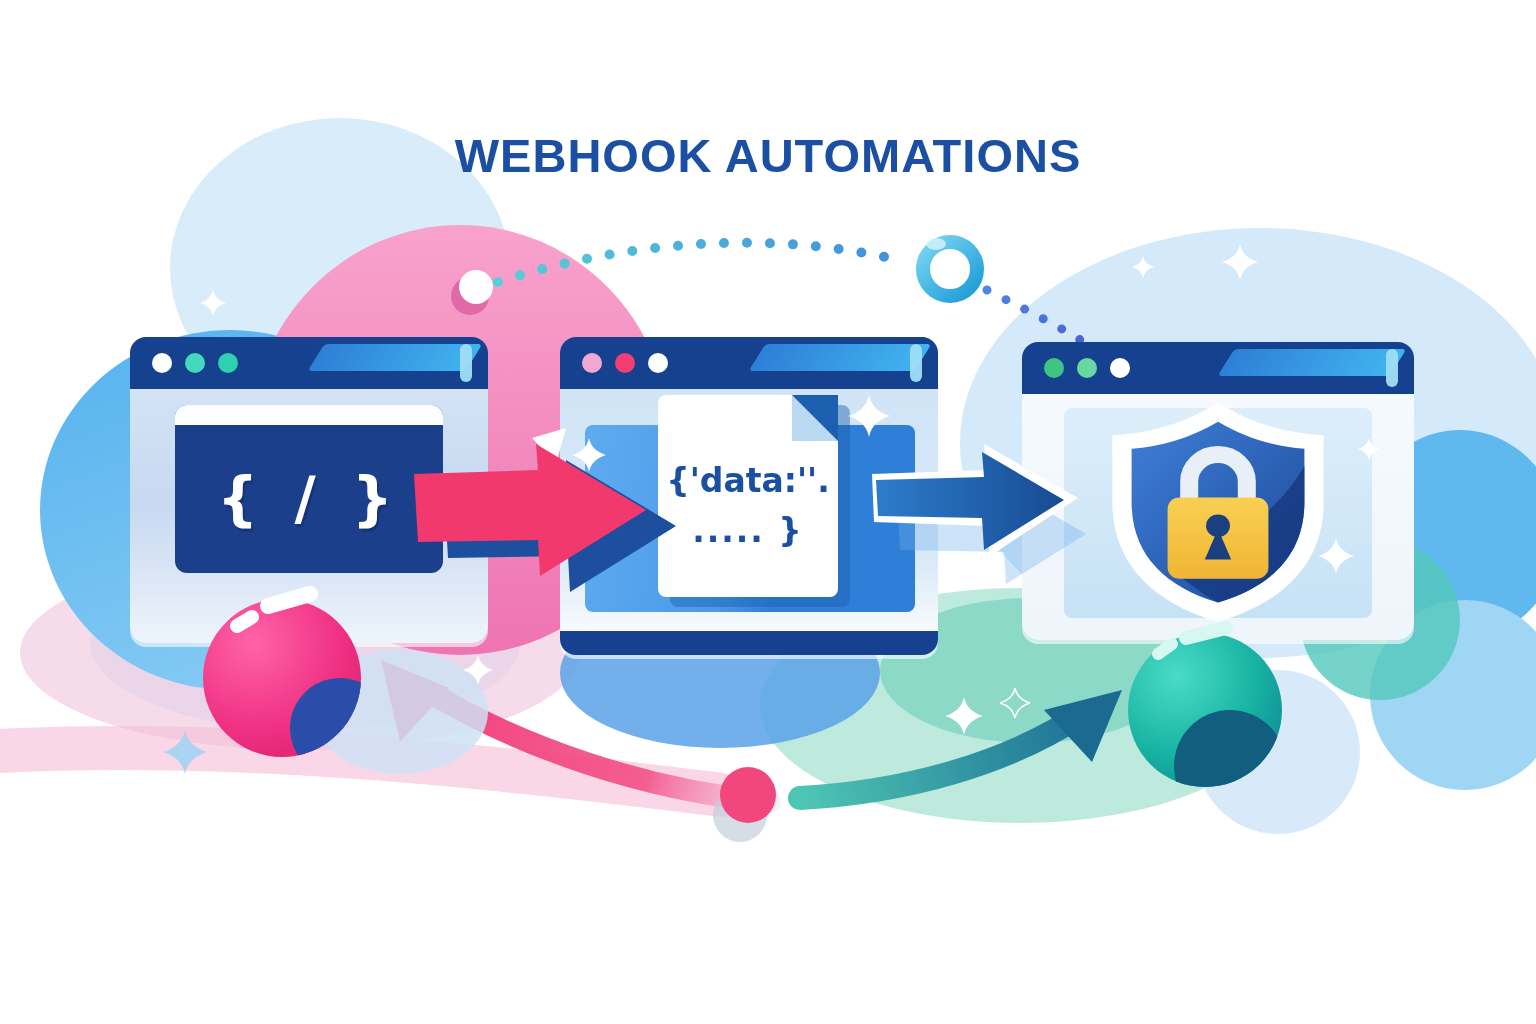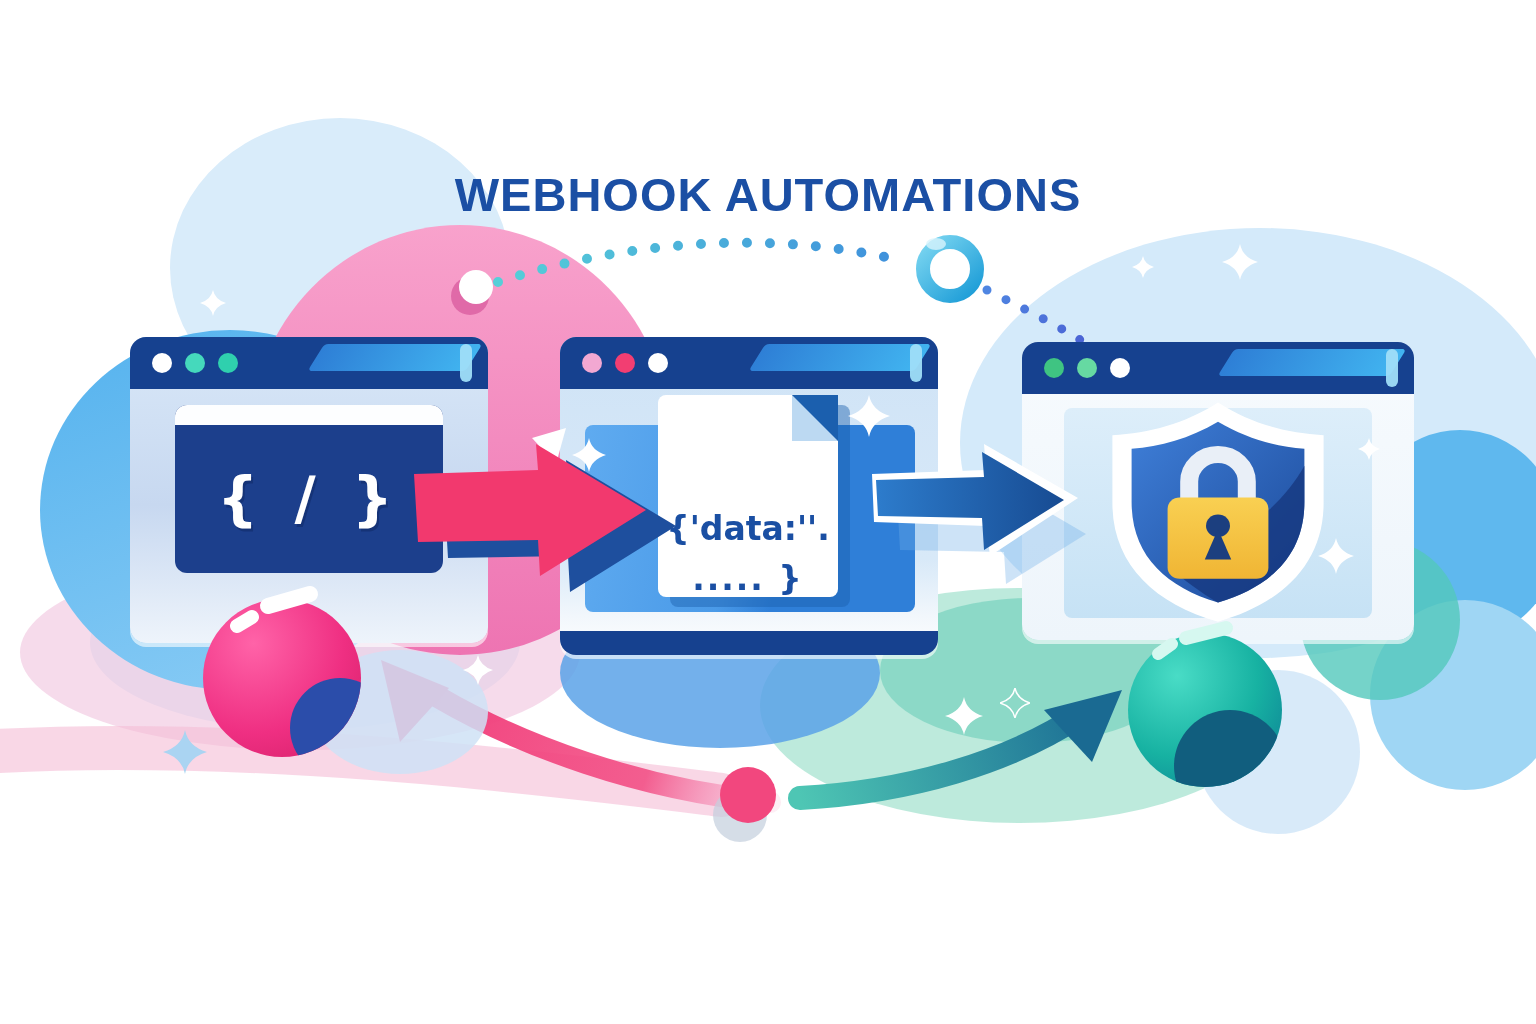--- a/index.html
+++ b/index.html
@@ -2,21 +2,21 @@
 <html style="--title_blue: #1b4fa4; --navy: #16418f; --pink: #f2396e; --blue_arrow: #1b5fae; --teal: #17a394; --gold: #f6c73d;"><head>
 <meta charset="utf-8">
 <style>
   html,body{margin:0;padding:0;background:#fff;}
   #canvas{position:relative;width:1536px;height:1024px;overflow:hidden;background:#fff;
           font-family:"Liberation Sans",sans-serif;}
   .abs{position:absolute;}
   .blob{position:absolute;border-radius:50%;}
   
   #title{position:absolute;left:0;top:128px;width:100%;text-align:center;
-         font-size:47px;font-weight:bold;letter-spacing:1px;color:var(--title_blue,#1b4fa4);margin-top:39px;}
+         font-size:47px;font-weight:bold;letter-spacing:1px;color:var(--title_blue,#1b4fa4);}
   
   .win{position:absolute;border-radius:16px;box-shadow:0 4px 0 rgba(255,255,255,.6);}
   .titlebar{position:absolute;left:0;top:0;width:100%;height:52px;
             background:var(--navy,#16418f);border-radius:16px 16px 0 0;overflow:hidden;}
   .tb-glow{position:absolute;left:52%;top:7px;width:44%;height:27px;border-radius:4px;
            background:linear-gradient(90deg,#2e7fd6,#41b4f0);transform:skewX(-32deg);}
   .tb-bar{position:absolute;right:16px;top:7px;width:12px;height:38px;border-radius:8px;
           background:#9fdef8;opacity:.95;}
   .dots{position:absolute;left:22px;top:16px;display:flex;gap:13px;}
   .dot{width:20px;height:20px;border-radius:50%;background:#fff;}
@@ -36,21 +36,21 @@
      background:var(--navy,#16418f);border-radius:0 0 16px 16px;}
   #payload-panel{position:absolute;left:25px;top:88px;width:330px;height:187px;border-radius:8px;
      background:linear-gradient(100deg,#5fabf0 0%,#4a9ae8 45%,#2f7fd8 60%,#2f7fd8 100%);}
   #payload-doc{position:absolute;left:98px;top:58px;width:180px;height:202px;background:#fff;
      border-radius:8px;box-shadow:12px 10px 0 rgba(27,95,174,.45);}
   #doc-fold{position:absolute;right:0;top:0;width:0;height:0;
      border-left:46px solid transparent;border-top:46px solid #1b5fae;}
   #doc-fold-back{position:absolute;right:0;top:0;width:46px;height:46px;background:#bcd9f2;
      border-radius:0 8px 0 0;}
   .doc-line{position:absolute;width:100%;text-align:center;color:#1a4fa3;font-weight:bold;
-     font-size:33px;font-family:"DejaVu Sans",sans-serif;margin-top:48px;}
+     font-size:33px;font-family:"DejaVu Sans",sans-serif;}
   #doc-line1{top:66px;}
   #doc-line2{top:116px;letter-spacing:2px;}
   
   #win-security{left:1022px;top:342px;width:392px;height:298px;
      background:linear-gradient(180deg,#f7fbfe 0%,#eef5fb 100%);}
   #security-panel{position:absolute;left:42px;top:66px;width:308px;height:210px;border-radius:8px;
      background:linear-gradient(180deg,#ddeefa 0%,#c6e2f5 100%);}
   #shield-svg{position:absolute;left:76px;top:56px;width:240px;height:226px;}
   svg{display:block;}
   .overlay{position:absolute;left:0;top:0;width:1536px;height:1024px;pointer-events:none;}

